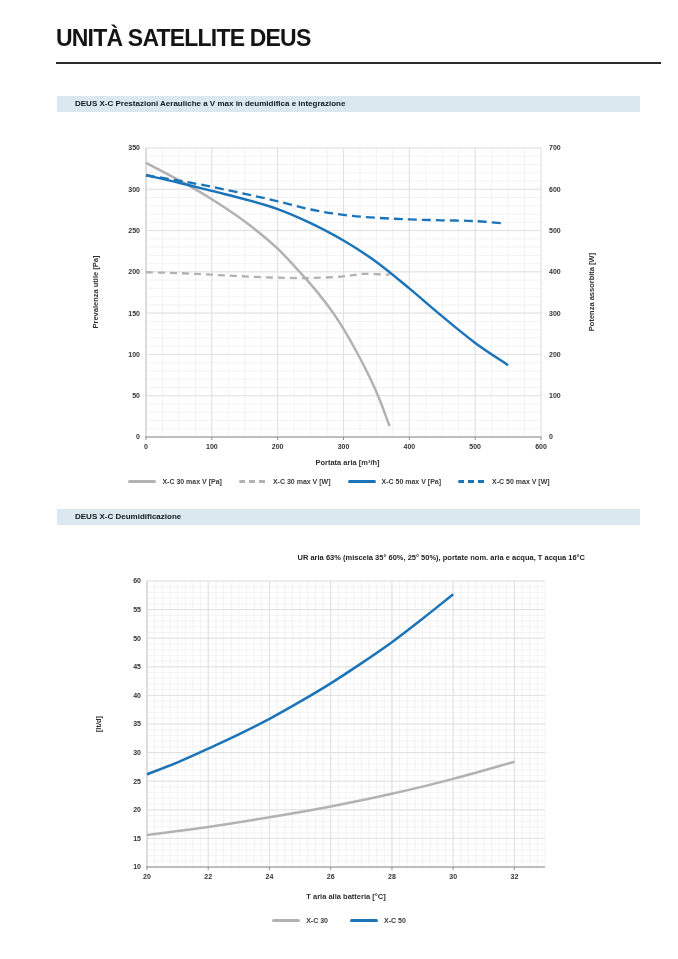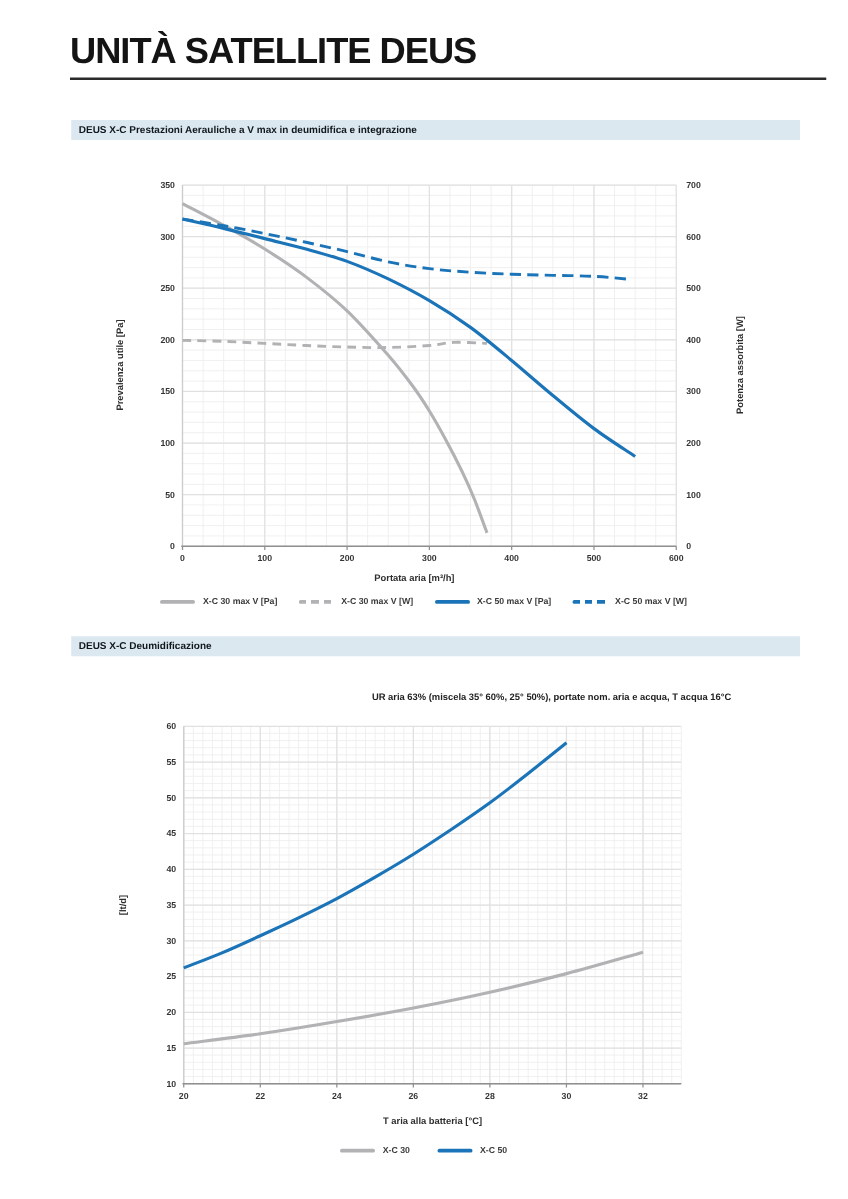--- a/index.html
+++ b/index.html
@@ -1,33 +1,33 @@
 <!DOCTYPE html>
 <html><head>
 <meta charset="utf-8">
 <style>
   html,body{margin:0;padding:0;background:#ffffff;}
   .page{position:relative;width:678px;height:959px;background:#ffffff;overflow:hidden;
         font-family:"Liberation Sans",sans-serif;color:#1a1a1a;}
-  .page-title{position:absolute;left:56px;top:25px;font-size:29px;font-weight:800;
+  .page-title{position:absolute;left:56px;top:25px;font-size:23px;font-weight:800;
               letter-spacing:-0.8px;color:#141414;white-space:nowrap;}
   .title-rule{position:absolute;left:56px;top:62px;width:605px;border-top:2px solid #2b2b2b;}
   .section-bar{position:absolute;left:57px;width:583px;height:16px;background:#dce8ef;
-               font-size:8px;font-weight:800;line-height:16px;padding-left:6px;
+               font-size:8px;font-weight:800;line-height:16px;padding-left:18px;
                box-sizing:border-box;color:#10171d;}
   #section1{top:96px;}
   #section2{top:509px;}
   .chart-svg{position:absolute;left:0;}
   #chart1-svg{top:130px;width:678px;height:345px;}
   #chart2-svg{top:545px;width:678px;height:345px;}
   .axis-label{position:absolute;font-size:7.5px;font-weight:700;color:#2e2e2e;text-align:center;}
   .rot{transform:rotate(-90deg);}
   #c1-ylab-left{left:17px;top:286px;width:160px;height:12px;}
   #c1-ylab-right{left:513px;top:286px;width:160px;height:12px;}
-  #c1-xlab{left:134px;top:458px;width:395px;}
+  #c1-xlab{left:150px;top:458px;width:395px;}
   #c2-ylab{left:50px;top:718px;width:100px;height:12px;}
   #c2-xlab{left:147px;top:892px;width:398px;}
   #c2-title{position:absolute;left:107px;top:553px;width:478px;text-align:right;
             font-size:7.5px;font-weight:600;color:#222;}
   .legend{position:absolute;left:0;width:678px;display:flex;justify-content:center;
           align-items:center;}
   #legend1{top:478px;gap:17px;}
   #legend2{top:917px;gap:22px;}
   .legend-item{display:flex;align-items:center;gap:6px;}
   .legend-swatch{display:inline-block;width:28px;height:3px;border-radius:2px;}

